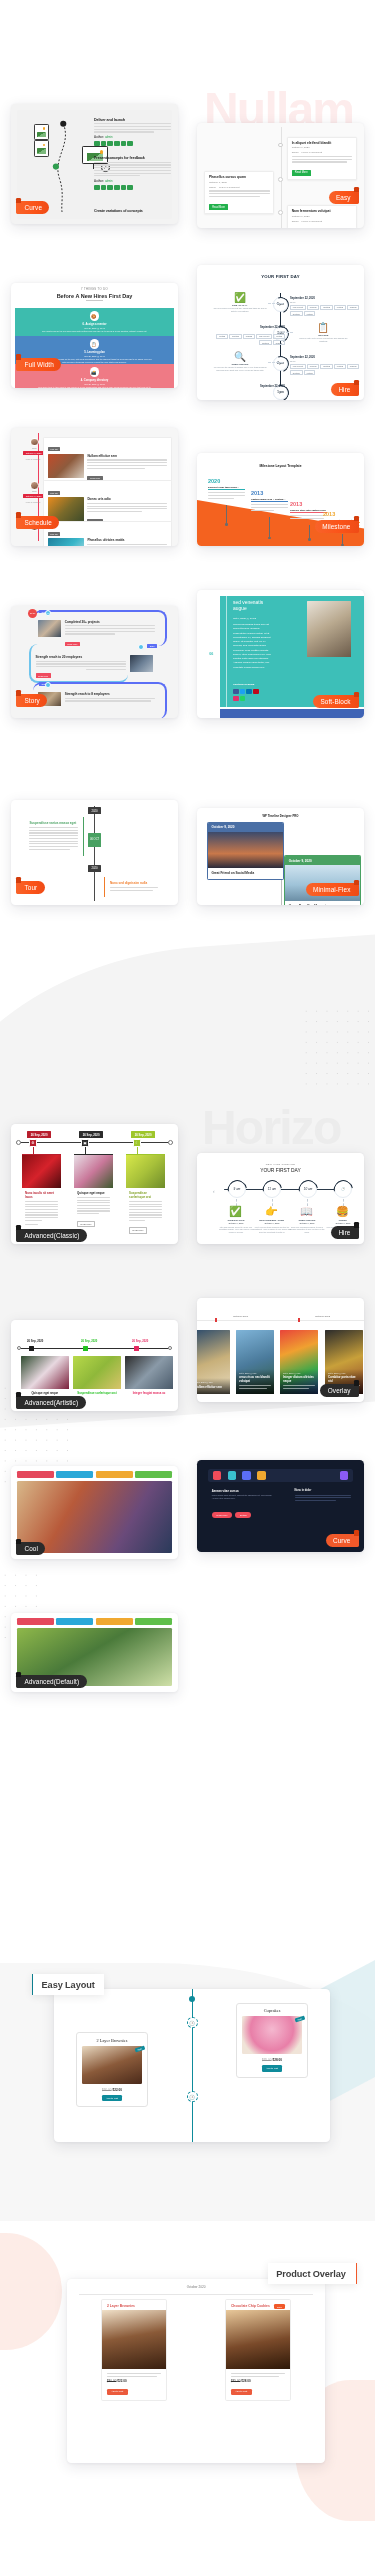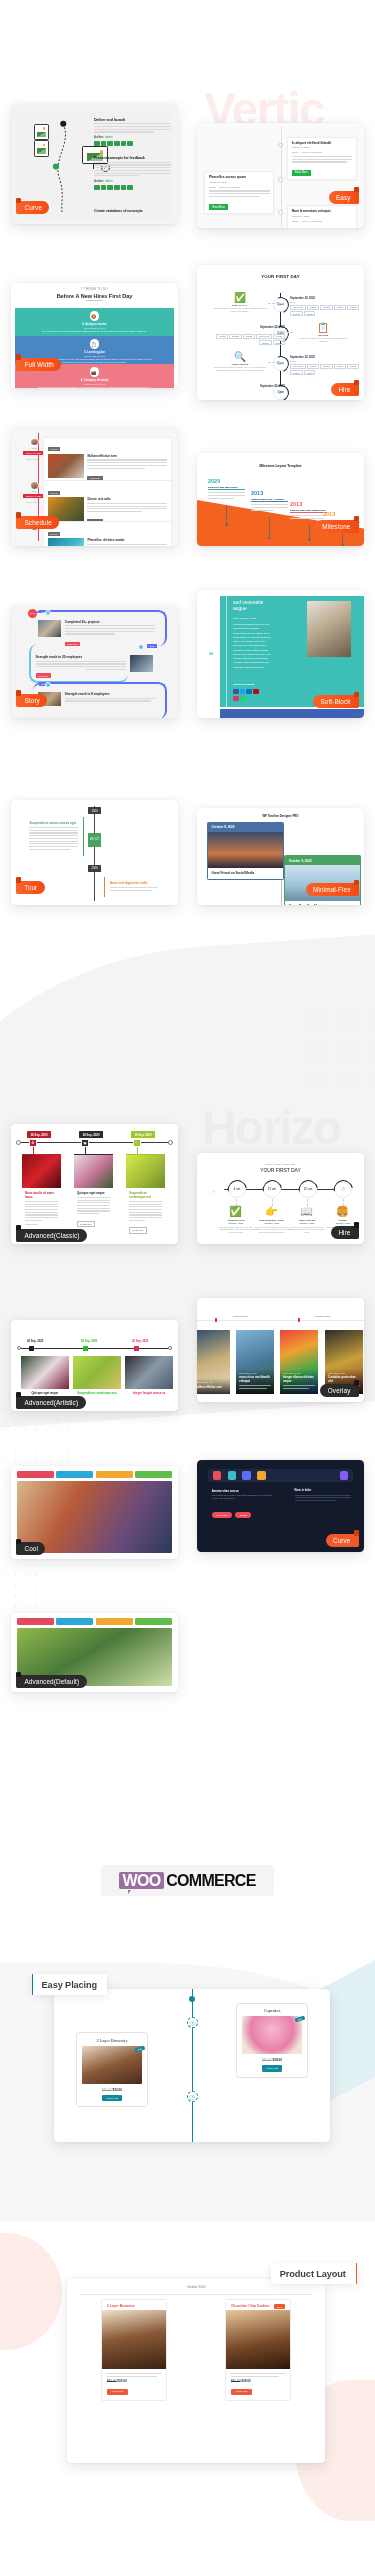--- a/index.html
+++ b/index.html
@@ -330,21 +330,21 @@
 
   <div class="bg-curve"></div>
   <div class="bg-curve2"></div>
   <div class="dotgrid dg1"></div>
   <div class="dotgrid dg2"></div>
   <div class="dotgrid dg3"></div>
   <div class="blob blob-a"></div>
   <div class="blob blob-b"></div>
   <div class="blob blob-c"></div>
 
-  <div class="watermark wm-vert">Vertic</div>
+  <div class="watermark wm-vert">Nullam</div>
 
   <div class="shot s1" style="left:11px;top:104px;width:167px;height:120px;">
     <div class="panel"></div>
     <div class="icon-img" style="left:23px;top:19.6px;"></div>
     <div class="icon-img" style="left:23px;top:36px;"></div>
     <svg class="curve-path" viewBox="0 0 40 150">
       <path d="M20 6 C 34 40, 2 62, 14 96 C 22 120, 16 136, 18 150" stroke="#2b2b2b" stroke-width="1.6" fill="none" stroke-dasharray="3 3"></path>
       <circle cx="20" cy="6" r="5" fill="#1e1e1e"></circle>
       <circle cx="8" cy="76" r="5" fill="#2f9e4f"></circle>
     </svg>
@@ -1011,28 +1011,22 @@
       <span style="background:#f0a830"></span>
       <span style="background:#5fbf4a"></span>
     </div>
     <div class="pic" style="background:linear-gradient(150deg,#8fb84a,#4a7a3a 45%,#cfe0a8);"></div>
     <div class="badge dark left" style="bottom:3.7px;">
         <span class="tab"></span>
         <span>Advanced(Default)</span>
       </div>
   </div>
 
-  <div class="woo-wrap">
-    <div class="woo">
-      <span class="w1">WOO</span>
-      <span class="w2">COMMERCE</span>
-    </div>
-  </div>
-
-  <div class="lbl tealbar" style="left:32px;top:1974px;">Easy Placing</div>
+
+  <div class="lbl tealbar" style="left:32px;top:1974px;">Easy Layout</div>
   <div class="shot w-easy" style="left:54px;top:1989px;width:276px;height:153px;">
     <div class="spine"></div>
     <div class="topdot"></div>
     <div class="clk" style="top:28px;">🕐</div>
     <div class="clk" style="top:102px;">🕐</div>
 
     <div class="pcard" style="left:22px;top:43px;">
       <div class="pt">2 Layer Brownies</div>
       <div class="pimg" style="background:linear-gradient(160deg,#e8d8c0,#8a5a3a 50%,#4a2a1a);"></div>
       <div class="price"><s>$30.00</s> <b>$22.00</b></div>
@@ -1042,21 +1036,21 @@
 
     <div class="pcard" style="right:22px;top:13.5px;">
       <div class="pt">Cupcakes</div>
       <div class="pimg" style="background:radial-gradient(circle at 50% 35%, #f4b8cf, #e87fa8 55%, #f0e4d8 80%);"></div>
       <div class="price"><s>$35.00</s> <b>$28.00</b></div>
       <span class="cart">Add to cart</span>
       <span class="sale" style="right:2.5px;top:13.5px;">Sale!</span>
     </div>
   </div>
 
-  <div class="lbl orangebar" style="right:18.4px;top:2263px;">Product Layout</div>
+  <div class="lbl orangebar" style="right:18.4px;top:2263px;">Product Overlay</div>
   <div class="shot w-prod" style="left:67px;top:2279px;width:258px;height:184px;">
     <div class="hd">October 2020</div>
     <div class="axis"></div>
     <div class="col" style="left:34px;">
       <div class="t">2 Layer Brownies</div>
       <div class="im" style="background:linear-gradient(170deg,#f0e0c8,#8a5a38 45%,#3a2010);"></div>
       <div class="bd">
         <div class="ln" style="width:100%"></div><div class="ln" style="width:92%"></div>
         <div class="pr"><s>$30.00</s> <b>$22.00</b></div>
         <span class="cart">Add to cart</span>

